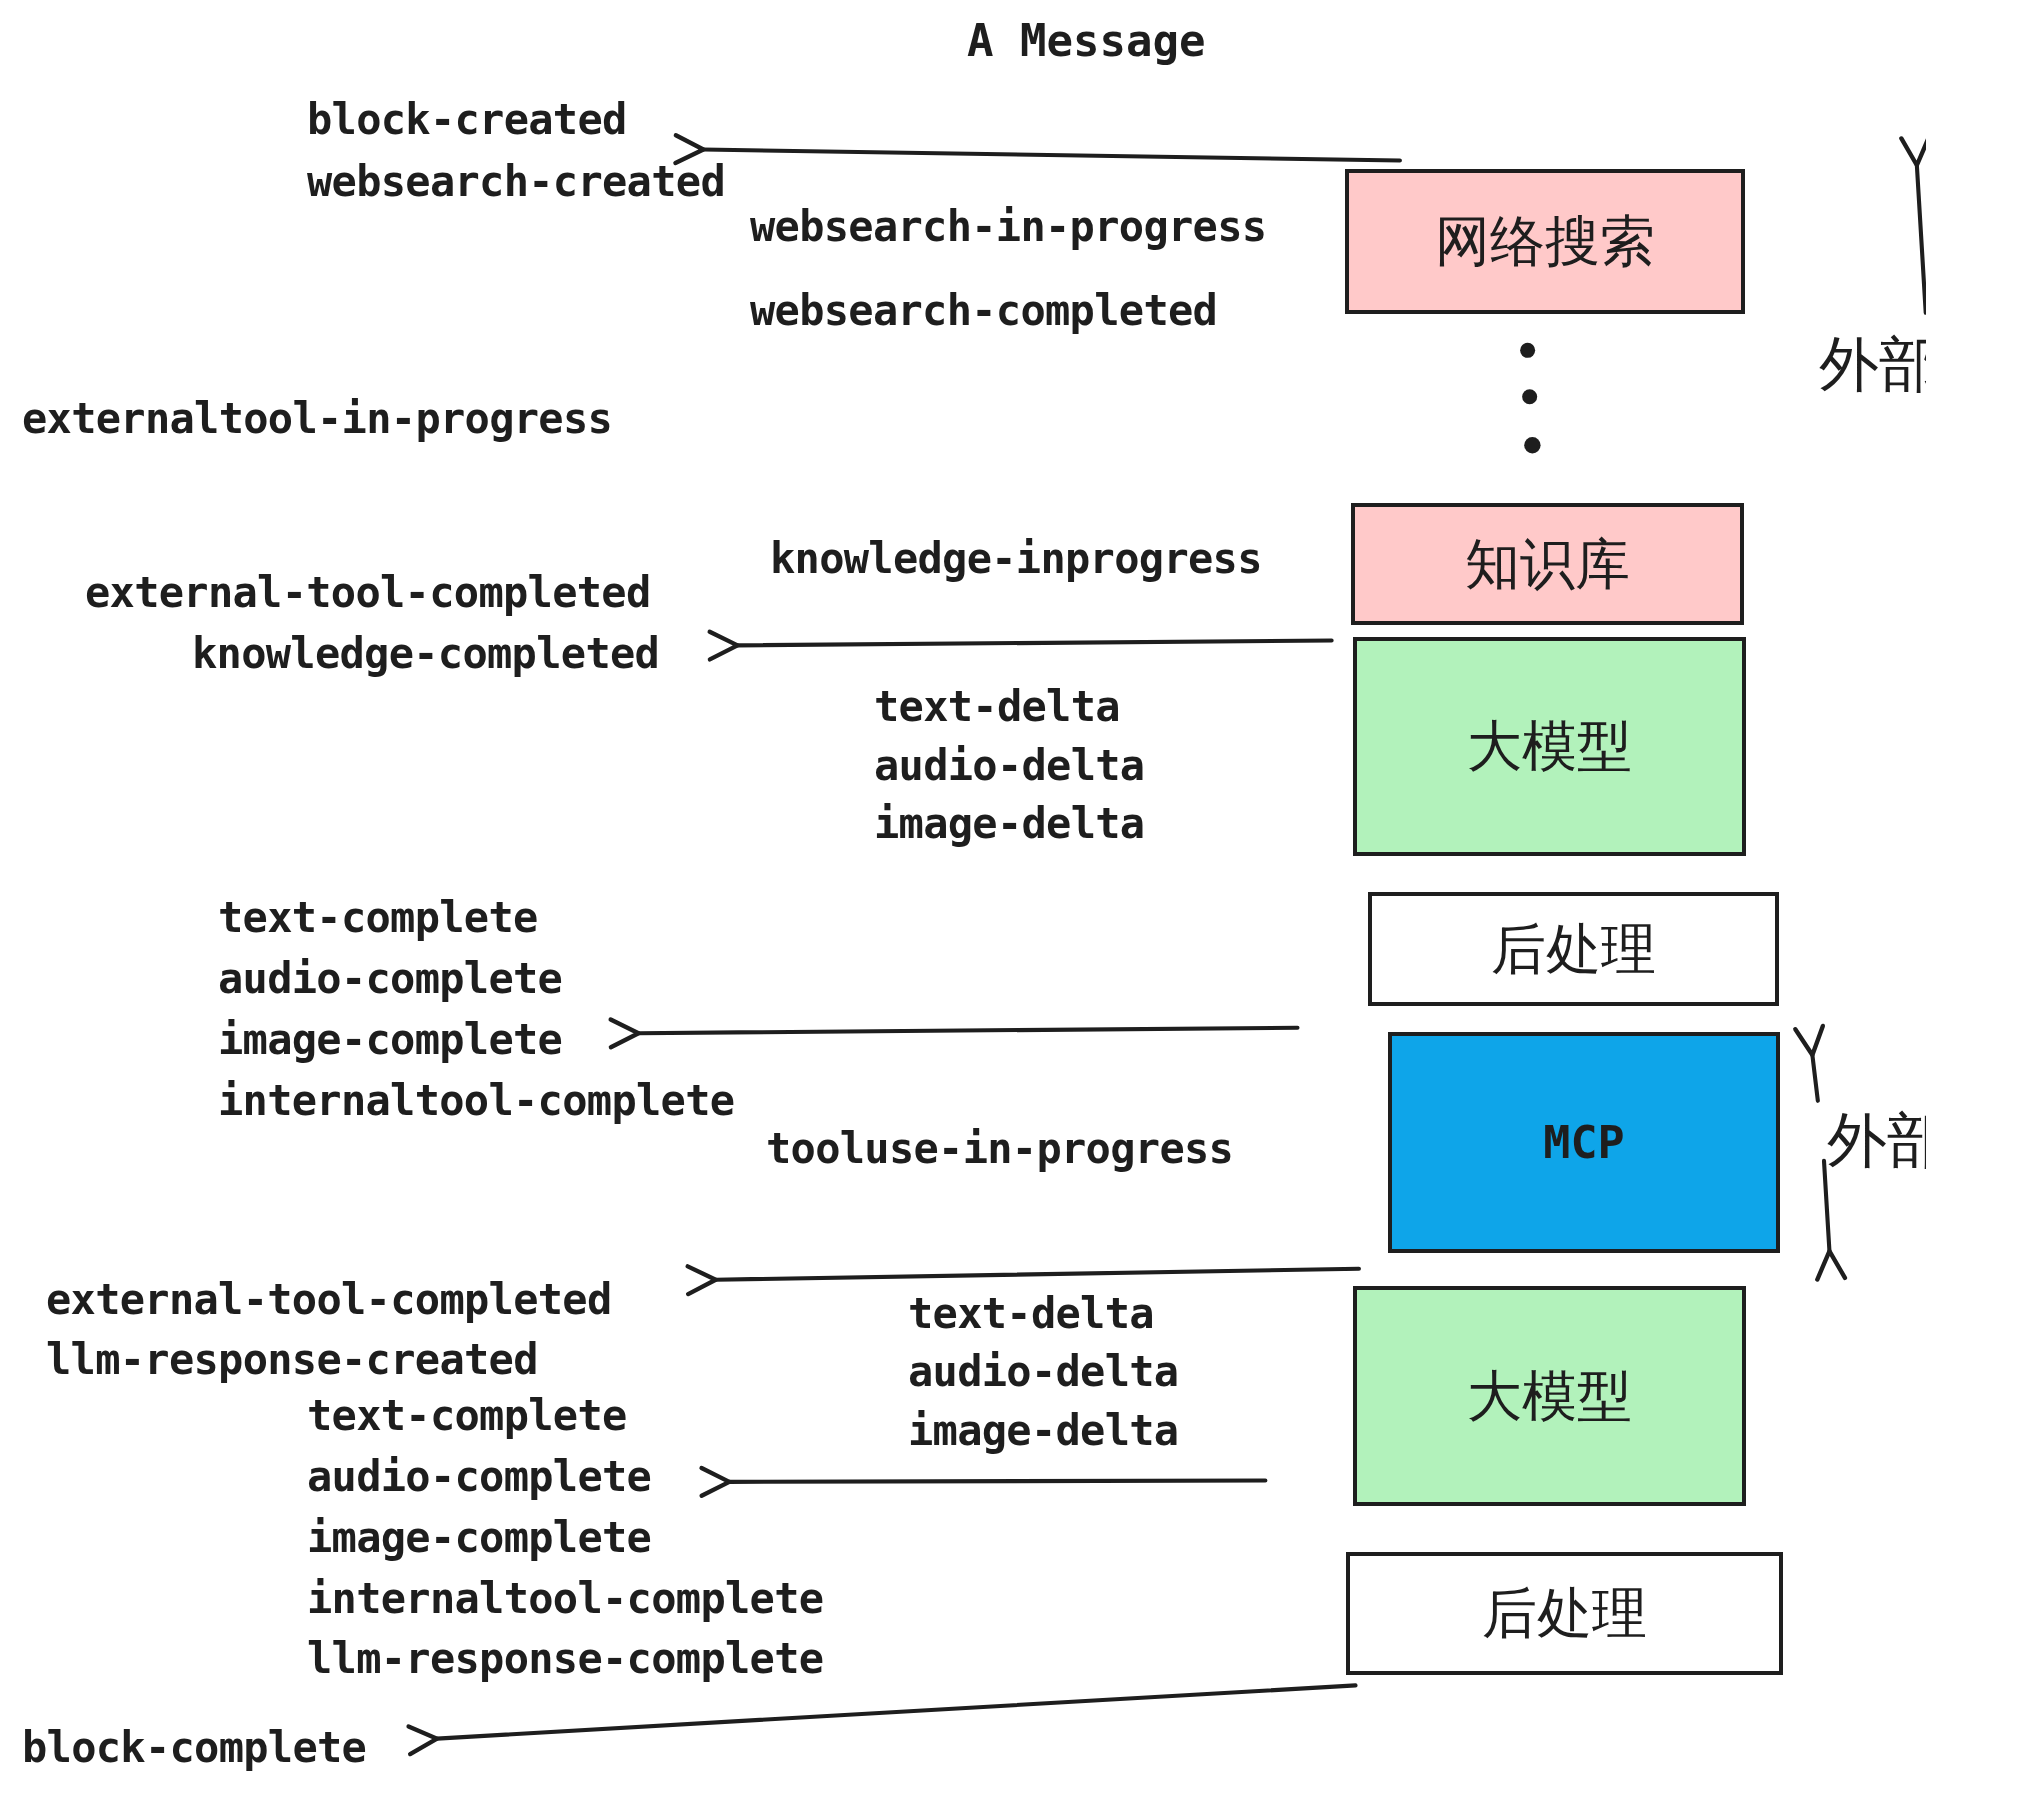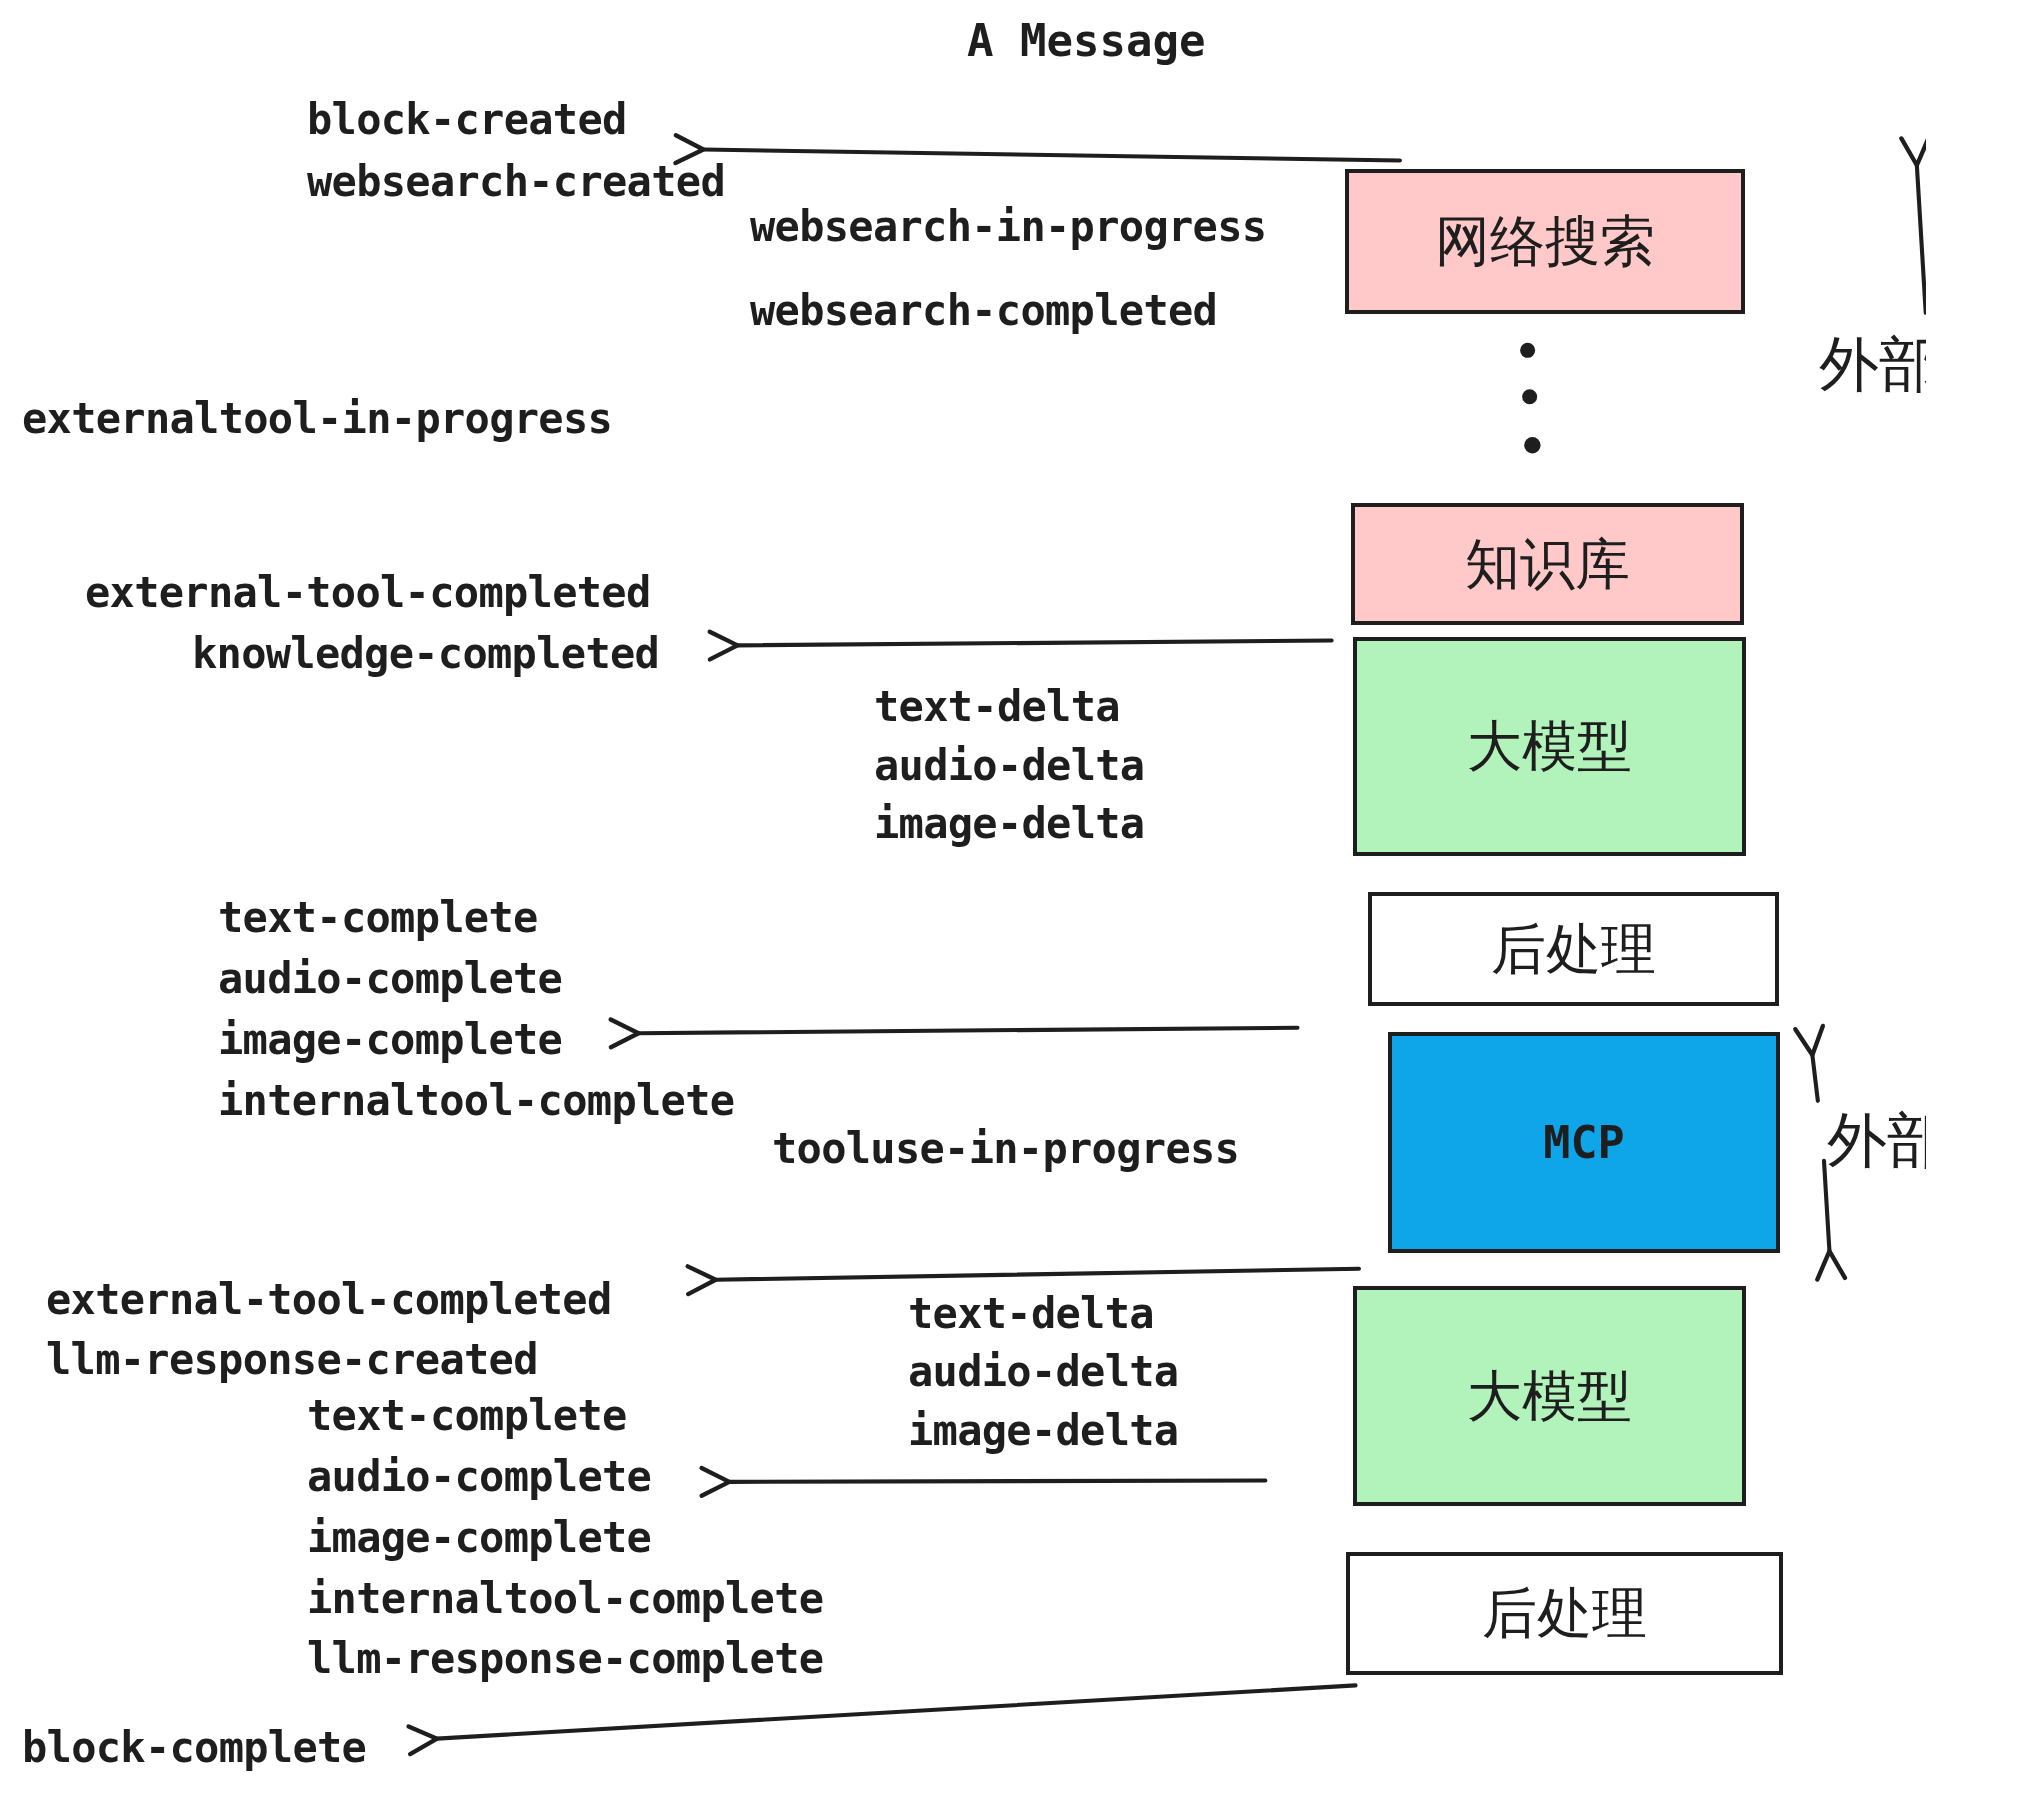--- a/index.html
+++ b/index.html
@@ -124,30 +124,31 @@
   </div>
 
   <div class="side-label" style="left:1819px;top:334px;">外部工具</div>
   <div class="side-label" style="left:1827px;top:1110px;">外部工具</div>
 
   <div class="evt" style="left:307px;top:99px;">block-created</div>
   <div class="evt" style="left:307px;top:161px;">websearch-created</div>
   <div class="evt" style="left:750px;top:206px;">websearch-in-progress</div>
   <div class="evt" style="left:750px;top:290px;">websearch-completed</div>
   <div class="evt" style="left:22px;top:398px;">externaltool-in-progress</div>
+  <div class="evt" style="left:770px;top:538px;">knowledge-inprogress</div>
   <div class="evt" style="left:85px;top:572px;">external-tool-completed</div>
   <div class="evt" style="left:192px;top:633px;">knowledge-completed</div>
   <div class="evt" style="left:874px;top:686px;">text-delta</div>
   <div class="evt" style="left:874px;top:745px;">audio-delta</div>
   <div class="evt" style="left:874px;top:803px;">image-delta</div>
   <div class="evt" style="left:218px;top:897px;">text-complete</div>
   <div class="evt" style="left:218px;top:958px;">audio-complete</div>
   <div class="evt" style="left:218px;top:1019px;">image-complete</div>
   <div class="evt" style="left:218px;top:1080px;">internaltool-complete</div>
-  <div class="evt" style="left:766px;top:1128px;margin-left:6px;">tooluse-in-progress</div>
+  <div class="evt" style="left:766px;top:1128px;">tooluse-in-progress</div>
   <div class="evt" style="left:46px;top:1279px;">external-tool-completed</div>
   <div class="evt" style="left:46px;top:1339px;">llm-response-created</div>
   <div class="evt" style="left:908px;top:1293px;">text-delta</div>
   <div class="evt" style="left:908px;top:1351px;">audio-delta</div>
   <div class="evt" style="left:908px;top:1410px;">image-delta</div>
   <div class="evt" style="left:307px;top:1395px;">text-complete</div>
   <div class="evt" style="left:307px;top:1456px;">audio-complete</div>
   <div class="evt" style="left:307px;top:1517px;">image-complete</div>
   <div class="evt" style="left:307px;top:1578px;">internaltool-complete</div>
   <div class="evt" style="left:307px;top:1638px;">llm-response-complete</div>

